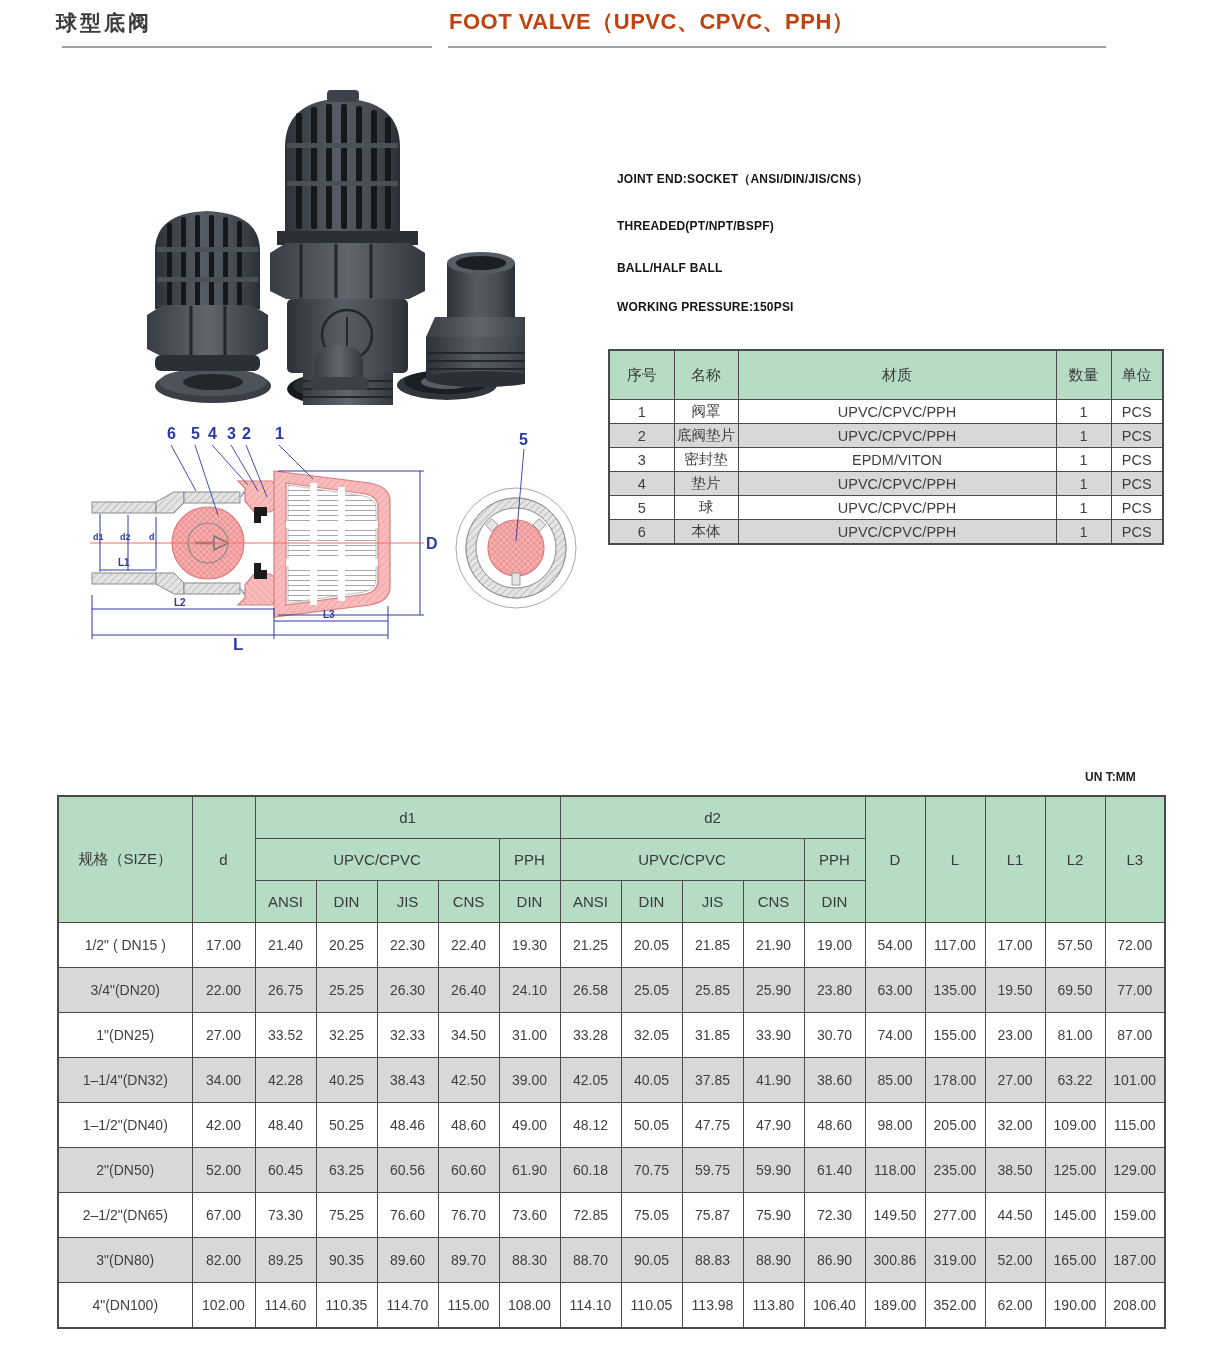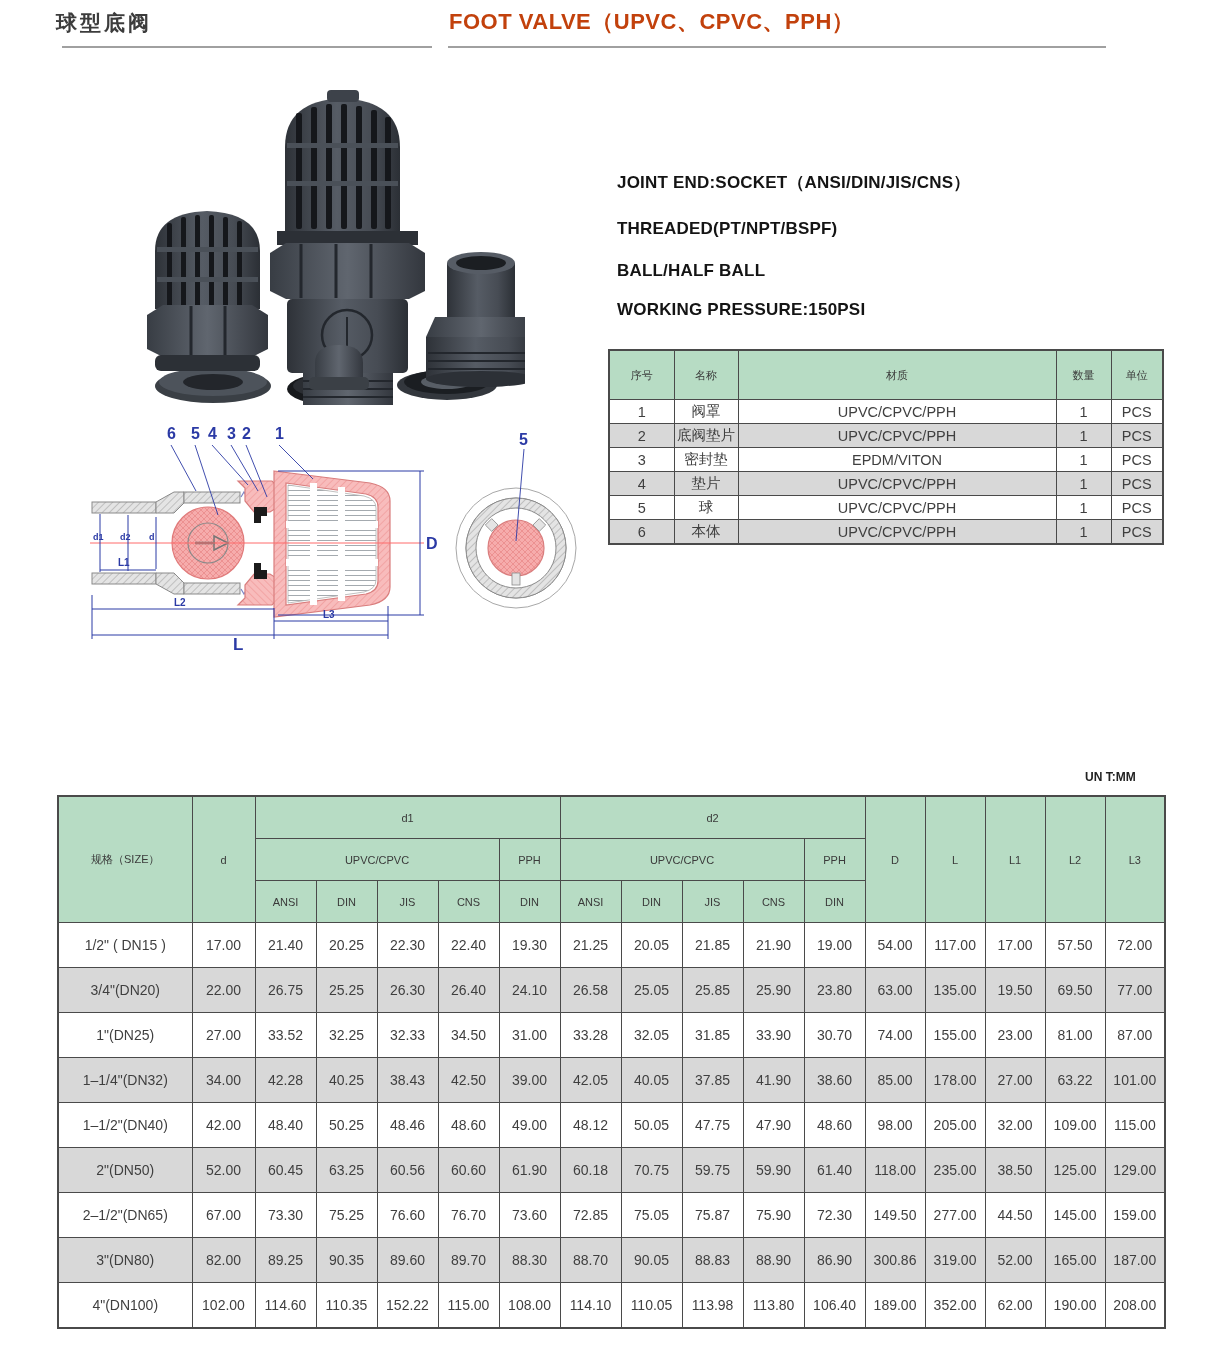--- a/index.html
+++ b/index.html
@@ -6,26 +6,26 @@
   #page{position:relative;width:1220px;height:1354px;background:#fff;overflow:hidden;
         font-family:"Liberation Sans","DejaVu Sans",sans-serif;color:#3f3f3f;padding-left:37px;}
   .abs{position:absolute;}
   
   #title-cn{left:56px;top:9px;font-size:21px;font-weight:bold;color:#3c3c3c;letter-spacing:3px;}
   #title-en{left:449px;top:7px;font-size:22px;font-weight:bold;color:#c2410c;letter-spacing:.5px;}
   .rule{height:2px;background:#a0a0a0;top:46px;}
   #rule-left{left:62px;width:370px;}
   #rule-right{left:448px;width:658px;}
   
-  .spec{left:617px;font-size:17px;font-weight:bold;color:#141414;letter-spacing:.2px;}
+  .spec{left:617px;font-size:12px;font-weight:bold;color:#141414;letter-spacing:.2px;}
   
   table{border-collapse:collapse;table-layout:fixed;}
   th,td{border:1.6px solid #4a4a4a;text-align:center;vertical-align:middle;
         overflow:hidden;white-space:nowrap;}
-  thead th{background:#b7dcc4;font-weight:normal;font-size:11px;color:#3a3a3a;text-align:center;}
+  thead th{background:#b7dcc4;font-weight:normal;font-size:15px;color:#3a3a3a;text-align:center;}
   tbody td{background:#ffffff;font-size:14px;color:#3f3f3f;}
   tr.alt td{background:#d8d8d8;}
   #parts-table{left:608px;top:349px;width:554px;border:2px solid #4a4a4a;}
   #parts-table thead th{height:46px;}
   #parts-table tbody td{height:21px;font-size:14.5px;}
   #dim-table{left:57px;top:795px;width:1108px;border:2px solid #4a4a4a;}
   #dim-table thead th{height:39px;}
   #dim-table tbody td{height:42px;}
   #unit-note{left:1085px;top:770px;font-size:12px;font-weight:bold;color:#222;}
   
@@ -527,21 +527,21 @@
           <td>319.00</td>
           <td>52.00</td>
           <td>165.00</td>
           <td>187.00</td>
         </tr>
         <tr>
           <td>4"(DN100)</td>
           <td>102.00</td>
           <td>114.60</td>
           <td>110.35</td>
-          <td>152.22</td>
+          <td>114.70</td>
           <td>115.00</td>
           <td>108.00</td>
           <td>114.10</td>
           <td>110.05</td>
           <td>113.98</td>
           <td>113.80</td>
           <td>106.40</td>
           <td>189.00</td>
           <td>352.00</td>
           <td>62.00</td>

